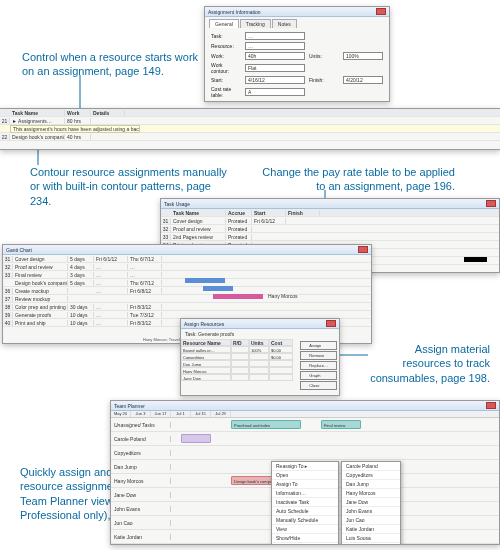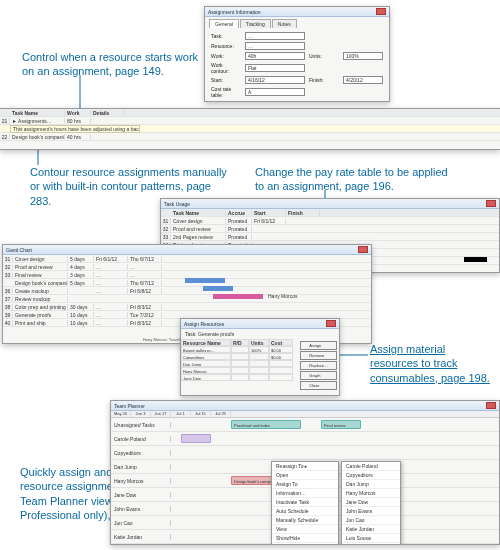--- a/index.html
+++ b/index.html
@@ -1,18 +1,18 @@
 <!DOCTYPE html>
 <html><head>
 <meta charset="utf-8">
 <style>
   * { box-sizing: border-box; margin: 0; padding: 0; }
   body { width: 500px; height: 550px; background: #fff; font-family: Arial, sans-serif; overflow: hidden; position: relative; }
   .callout { position: absolute; color: #0a6aa1; font-size: 11px; line-height: 1.3; }
-  .callout.right { text-align: left; }
+  .callout.right { text-align: right; }
   .shot { position: absolute; border: 1px solid #999; background: #f6f6f4; box-shadow: 0 2px 6px rgba(0,0,0,0.25); font-size: 5px; color: #333; overflow: hidden; }
   .titlebar { background: linear-gradient(#eef3fa,#d6e4f4); height: 10px; display: flex; align-items: center; padding: 0 3px; justify-content: space-between; border-bottom: 1px solid #a9c1dd; }
   .titlebar .t { font-size: 5px; color: #234; }
   .closebtn { width: 10px; height: 7px; background: #d65a5a; border: 1px solid #a33; display: inline-block; }
   .dlg-body { padding: 4px 6px; display: grid; grid-template-columns: 30px 60px 30px 40px; gap: 2px 4px; align-items: center; }
   .lbl { font-size: 5px; color: #222; }
   .inp { height: 8px; border: 1px solid #888; background: #fff; font-size: 5px; padding: 0 2px; line-height: 7px; }
   .tabs { display: flex; gap: 1px; padding: 2px 4px 0 4px; }
   .tab { border: 1px solid #aaa; border-bottom: none; padding: 1px 5px; background: #eee; font-size: 5px; }
   .tab.active { background: #fff; }
@@ -41,31 +41,31 @@
   svg.arrow { position:absolute; overflow:visible; stroke:#0a6aa1; fill:none; stroke-width:1; }
 </style>
 </head>
 <body>
 
 <div class="callout" style="left:22px; top:50px; width:190px;">Control when a resource starts work on an assignment, page 149.</div>
 <svg class="arrow" style="left:80px; top:75px;" width="150" height="50">
     <path d="M0 0 L0 40 L130 40"></path>
   </svg>
 
-<div class="callout" style="left:30px; top:165px; width:200px;">Contour resource assignments manually or with built-in contour patterns, page 283.</div>
+<div class="callout" style="left:30px; top:165px; width:200px;">Contour resource assignments manually or with built-in contour patterns, page 234.</div>
 <svg class="arrow" style="left:30px; top:130px;" width="20" height="40">
     <path d="M8 35 L8 0"></path>
   </svg>
 
 <div class="callout right" style="left:255px; top:165px; width:200px;">Change the pay rate table to be applied to an assignment, page 196.</div>
 <svg class="arrow" style="left:320px; top:190px;" width="10" height="25">
     <path d="M5 0 L5 22"></path>
   </svg>
 
-<div class="callout right" style="left:370px; top:342px; width:120px;text-decoration:underline;">Assign material resources to track consumables, page 198.</div>
+<div class="callout right" style="left:370px; top:342px; width:120px;">Assign material resources to track consumables, page 198.</div>
 <svg class="arrow" style="left:330px; top:350px;" width="40" height="10">
     <path d="M0 5 L38 5"></path>
   </svg>
 
 <div class="callout" style="left:20px; top:465px; width:160px;">Quickly assign and adjust resource assignments in the Team Planner view (Project Professional only), page 203.</div>
 <svg class="arrow" style="left:178px; top:480px;" width="50" height="5">
     <path d="M0 2 L48 2"></path>
   </svg>
 
 <div class="shot" style="left:204px; top:6px; width:186px; height:96px;">

